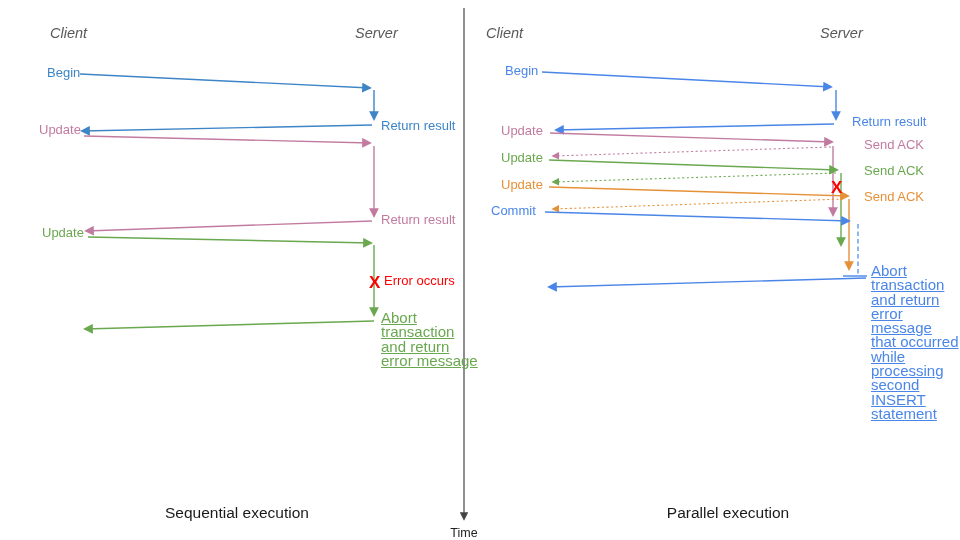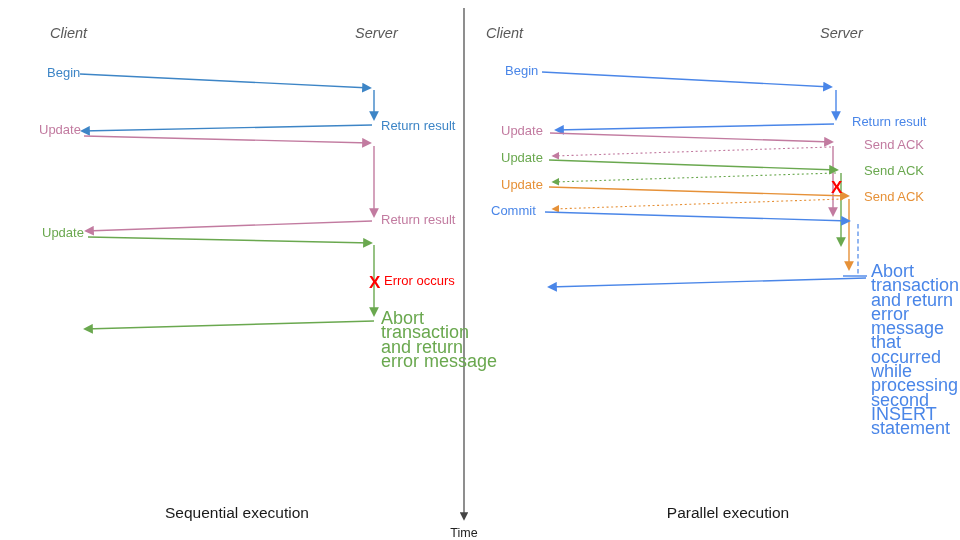--- a/index.html
+++ b/index.html
@@ -29,22 +29,23 @@
   .sBlueR  { stroke:#4a86e8; }
   .sPink   { stroke:#c27ba0; }
   .sGreen  { stroke:#6aa84f; }
   .sOrange { stroke:#e69138; }
   .axis    { stroke:#444444; stroke-width:1.2; }
   .dot  { stroke-width:1.1; stroke-dasharray:2 2.6; }
   .dash { stroke-width:1.2; stroke-dasharray:4.5 3; }
 
   
   .ml {
-    position:absolute; font-size:18px; line-height:14.3px;
+    position:absolute; font-size:15px; line-height:14.3px;
     white-space:pre-line;
+    text-decoration:underline;
   }
   .ml.green { color:#6aa84f; }
   .ml.blue  { color:#4a86e8; }
 </style>
 </head>
 <body>
 
 <div class="stage">
   <svg width="960" height="540" viewBox="0 0 960 540">
     <defs>

